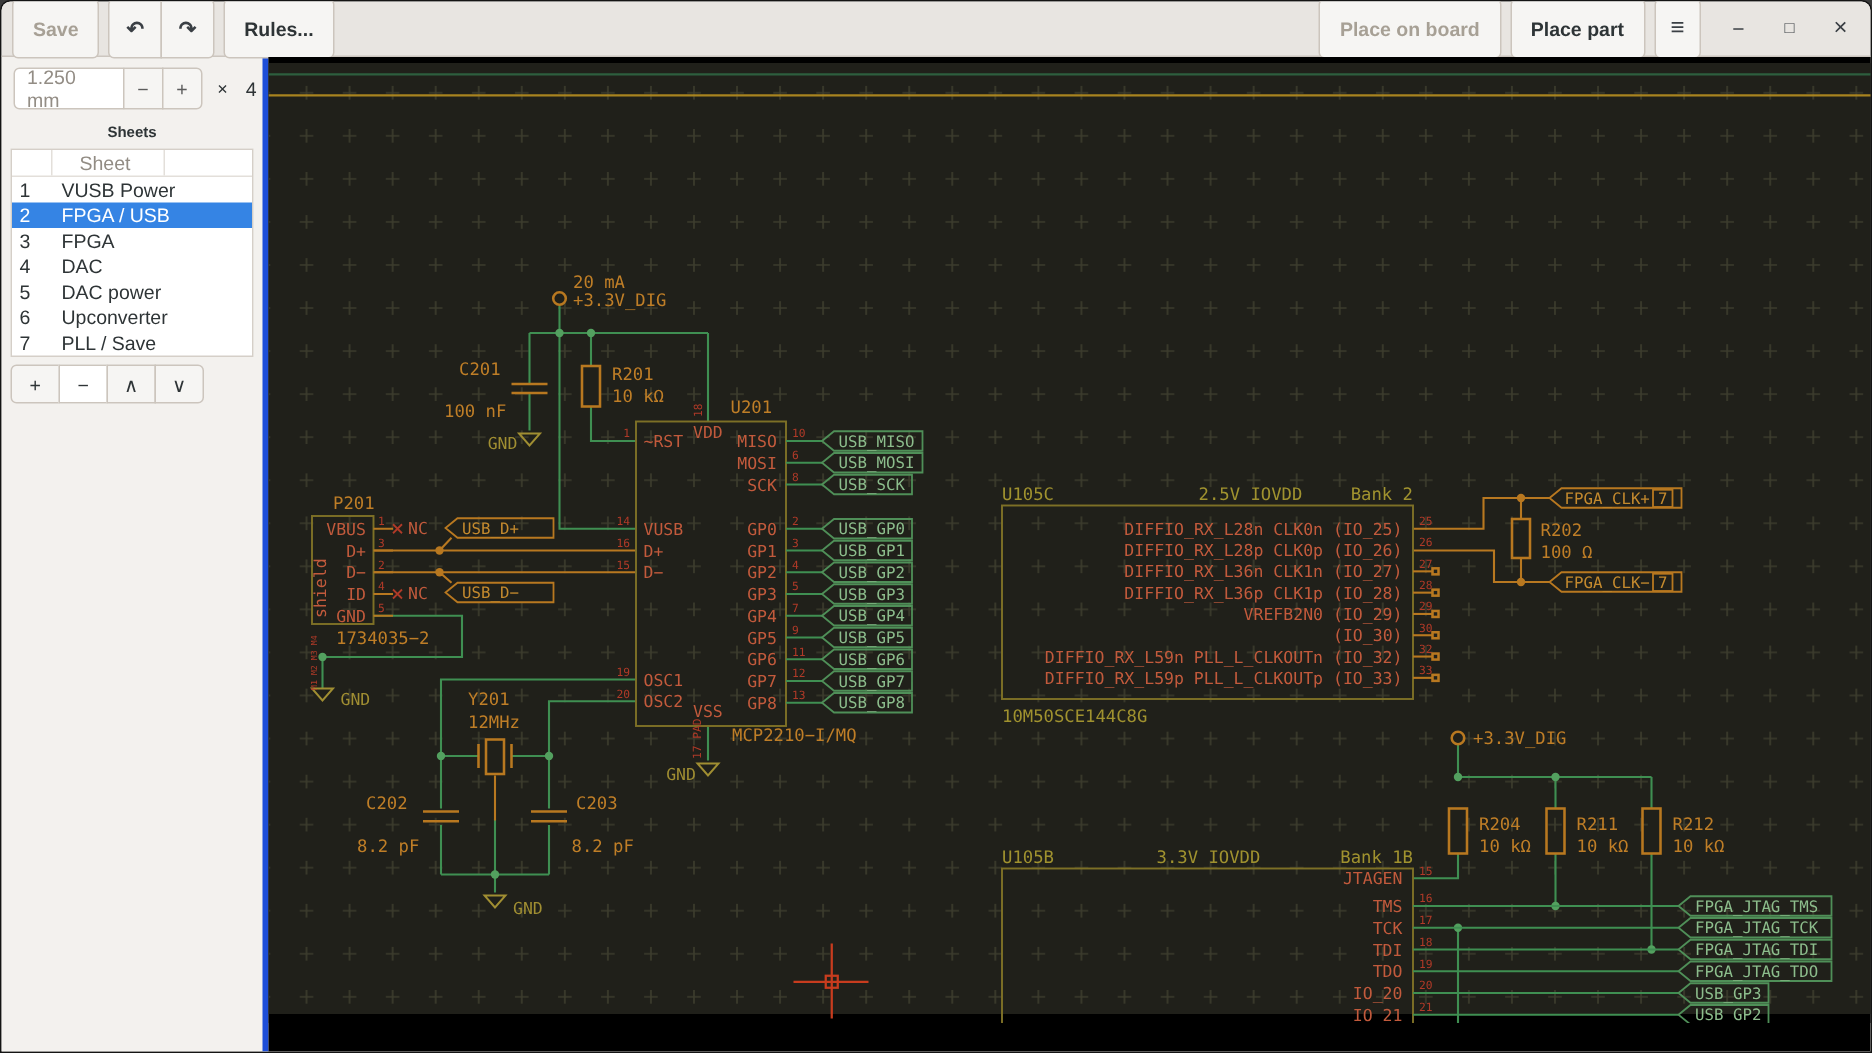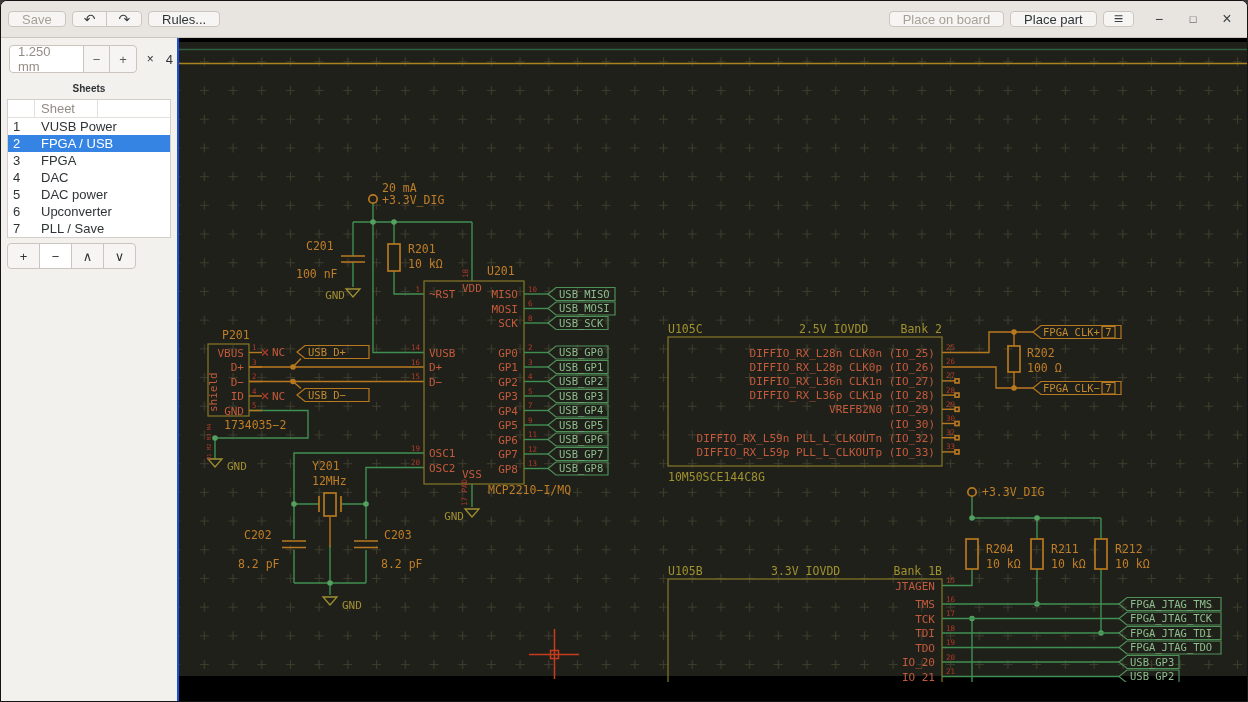--- a/index.html
+++ b/index.html
@@ -5,51 +5,51 @@
   html,body{margin:0;padding:0;background:#3a3a3a;}
   *{box-sizing:border-box;}
   .window{width:1248px;height:702px;display:flex;flex-direction:column;
     font-family:"Liberation Sans",sans-serif;background:#e9e6e2;
     border:1px solid #141414;border-radius:7px 7px 0 0;overflow:hidden;}
   
   .titlebar{height:37px;background:#e8e5e1;border-bottom:1px solid #ccc6bf;
     display:flex;align-items:center;padding:0 7px;gap:6px;position:relative;flex:0 0 auto;}
   .tb-title{position:absolute;left:200px;right:320px;text-align:center;font-size:13px;
     font-weight:bold;color:#2e3436;pointer-events:none;}
-  .btn{background:#f6f5f3;border:1px solid #ccc5bd;border-radius:4px;height:16px;
-    padding:0 13px;font-size:13px;color:#2e3436;display:flex;align-items:center;justify-content:center;}
+  .btn{background:#f6f5f3;border:1px solid #ccc5bd;border-radius:4px;height:40px;
+    padding:0 13px;font-size:13px;color:#2e3436;display:flex;align-items:center;justify-content:center;font-weight:bold;}
   .btn.disabled{color:#a7a095;}
   .linked{display:flex;}
   .linked .btn{border-radius:0;margin-left:-1px;padding:0 11px;}
   .linked .btn:first-child{border-radius:4px 0 0 4px;margin-left:0;}
   .linked .btn:last-child{border-radius:0 4px 4px 0;}
   .iconbtn{font-size:14px;color:#3a3f44;}
   .winctl{display:flex;align-items:center;gap:8px;margin-left:6px;}
   .winbtn{width:26px;height:26px;display:flex;align-items:center;justify-content:center;
     font-size:14px;color:#3a3f44;border-radius:50%;}
   .spacer{flex:1;}
   
   .main{flex:1;display:flex;min-height:0;}
-  .sidebar{width:178px;background:#f3f1ee;border-right:2px solid #1d4ed8;display:flex;
+  .sidebar{width:178px;background:#f3f1ee;border-right:4px solid #1d4ed8;display:flex;
     flex-direction:column;flex:0 0 auto;}
   .gridrow{display:flex;align-items:center;padding:7px 4px 6px 8px;}
   .entry{width:76px;height:28px;background:#fff;border:1px solid #ccc5bd;
     border-radius:4px 0 0 4px;font-size:13px;color:#938d85;display:flex;align-items:center;
     padding:0 8px;}
   .stepbtn{width:28px;height:28px;background:#f6f5f3;border:1px solid #ccc5bd;margin-left:-1px;
     display:flex;align-items:center;justify-content:center;color:#5c5c5c;font-size:13px;}
   .stepbtn.last{border-radius:0 4px 4px 0;}
   .times{margin-left:10px;font-size:12px;color:#2e3436;}
   .mult{margin-left:12px;font-size:13px;color:#2e3436;}
   .sheets-title{text-align:center;font-weight:bold;font-size:10px;color:#2e3436;margin:4px 0 5px;}
   .sheet-table{margin:0 6px;background:#ffffff;border:1px solid #d5cfc8;font-size:13px;color:#2e3436;}
   .sh-header{display:flex;height:18px;align-items:center;color:#928c84;border-bottom:1px solid #e3dfda;}
   .sh-header .hc1{width:27px;border-right:1px solid #e3dfda;height:100%;}
   .sh-header .hc2{padding-left:6px;width:63px;border-right:1px solid #e3dfda;height:100%;
-    display:flex;align-items:center;}
+    display:flex;align-items:center;margin-left:12px;}
   .sh-row{display:flex;height:17px;align-items:center;}
   .sh-row .num{width:27px;padding-left:5px;}
   .sh-row .name{padding-left:6px;white-space:nowrap;}
   .sh-row.selected{background:#3584e4;color:#ffffff;}
   .sheet-actions{display:flex;margin:5px 6px;}
   .actbtn{width:33px;height:26px;background:#f6f5f3;border:1px solid #ccc5bd;margin-left:-1px;
     display:flex;align-items:center;justify-content:center;font-size:13px;color:#2e3436;}
   .actbtn:first-child{border-radius:4px 0 0 4px;margin-left:0;}
   .actbtn:last-child{border-radius:0 4px 4px 0;}
   .actbtn.pressed{background:#ffffff;}

